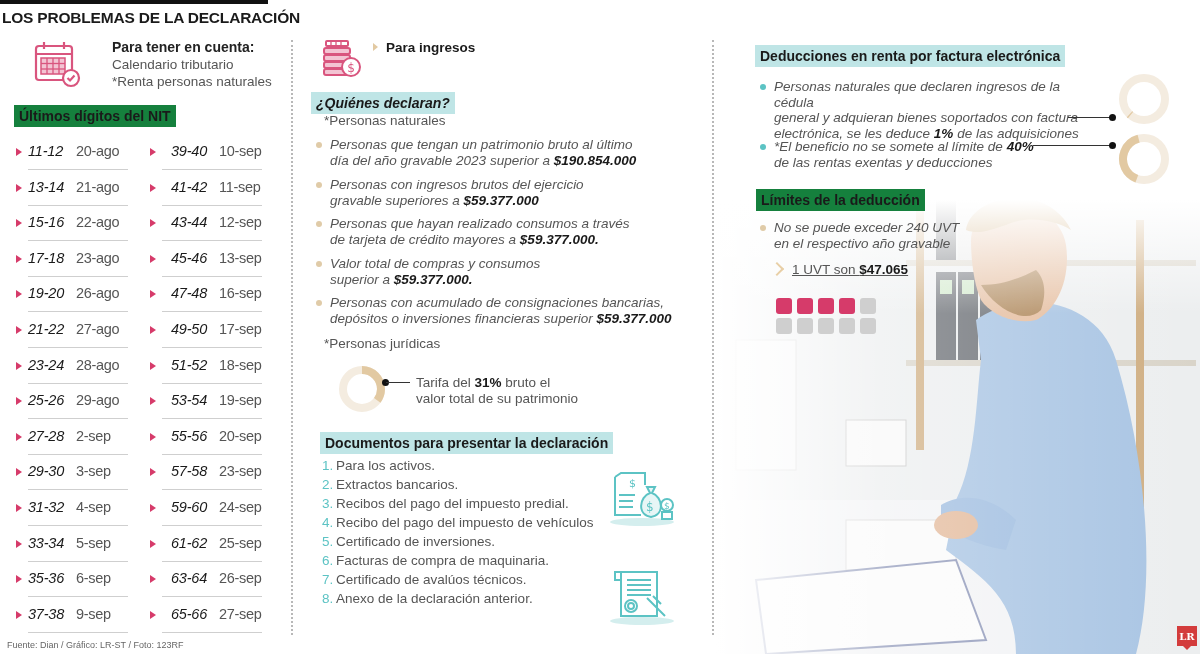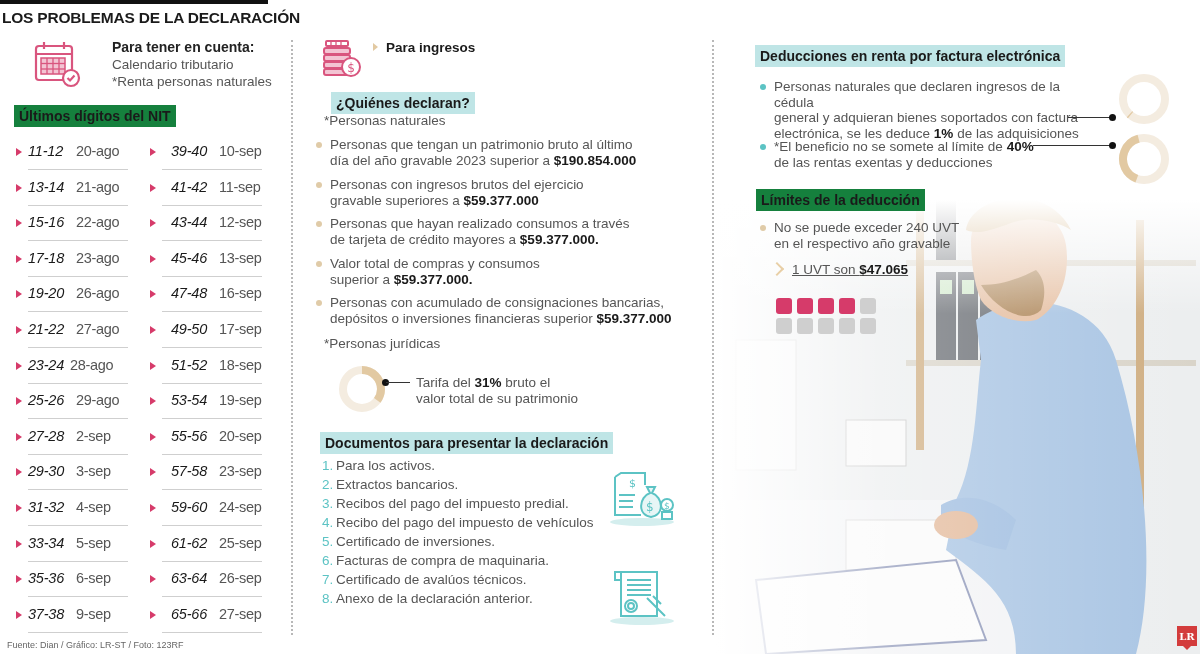--- a/index.html
+++ b/index.html
@@ -32,21 +32,21 @@
 
   
   .money-icon { position: absolute; left: 322px; top: 38px; width: 40px; height: 40px; }
   .ingresos { position: absolute; left: 373px; top: 40px; }
   .ingresos .h { font-size: 13.5px; font-weight: 700; color: #1a1a1a; line-height: 15px; }
   .ingresos .h .arr { display: inline-block; width: 0; height: 0; border-top: 4px solid transparent; border-bottom: 4px solid transparent; border-left: 5px solid #e2c9a2; margin-right: 8px; vertical-align: 1px; }
   .ingresos .t { font-size: 13.5px; color: #555; line-height: 16px; padding-left: 13px; }
 
   .sub { position: absolute; font-size: 13.5px; color: #555; }
   .bullets { position: absolute; left: 316px; width: 390px; }
-  .bullet { position: absolute; left: 0; font-size: 13.5px; color: #555; line-height: 15.5px; padding-left: 14px; width: 390px; }
+  .bullet { position: absolute; left: 0; font-size: 13.5px; color: #555; line-height: 15.5px; padding-left: 14px; width: 390px; font-style: italic; }
   .bullet::before { content: ""; position: absolute; left: 0; top: 5px; width: 6px; height: 6px; border-radius: 50%; background: #e0cba8; }
   .bullet.tealdot::before { background: #5cc3c4; }
   .bullet b { color: #1a1a1a; }
 
   .donut { position: absolute; }
   .connector { position: absolute; height: 1px; background: #333; }
   .dot { position: absolute; width: 7px; height: 7px; border-radius: 50%; background: #111; }
 
   .tarifa { position: absolute; left: 416px; top: 375px; font-size: 13.5px; color: #555; line-height: 16px; }
   .tarifa b { color: #1a1a1a; }
@@ -133,21 +133,21 @@
     </div>
     <div class="nit-row" style="top: 178px; left: 0px; width: 120px;">
       <span class="tri" style="left:2px"></span>
       <span class="dig" style="left:14px">21-22</span>
       <span class="date" style="left:62px">27-ago</span>
       <span class="line" style="left:14px;width:100px"></span>
     </div>
     <div class="nit-row" style="top: 213.6px; left: 0px; width: 120px;">
       <span class="tri" style="left:2px"></span>
       <span class="dig" style="left:14px">23-24</span>
-      <span class="date" style="left:56px">28-ago</span>
+      <span class="date" style="left:62px">28-ago</span>
       <span class="line" style="left:14px;width:100px"></span>
     </div>
     <div class="nit-row" style="top: 249.2px; left: 0px; width: 120px;">
       <span class="tri" style="left:2px"></span>
       <span class="dig" style="left:14px">25-26</span>
       <span class="date" style="left:62px">29-ago</span>
       <span class="line" style="left:14px;width:100px"></span>
     </div>
     <div class="nit-row" style="top: 284.8px; left: 0px; width: 120px;">
       <span class="tri" style="left:2px"></span>
@@ -282,21 +282,21 @@
   <rect x="2" y="17" width="26" height="6" rx="2" fill="#f3c4d3"></rect>
   <rect x="2" y="24" width="26" height="6" rx="2" fill="#f3c4d3"></rect>
   <rect x="2" y="31" width="26" height="6" rx="2" fill="#f3c4d3"></rect>
   <circle cx="29" cy="29" r="9" fill="#fff"></circle>
   <text x="29" y="33.5" text-anchor="middle" font-size="12" fill="#d9557e" stroke="none" font-family="DejaVu Sans, sans-serif">$</text>
 </svg>
 <div class="ingresos">
   <div class="h"><span class="arr"></span><span>Para ingresos</span></div>
 </div>
 
-<div class="tag teal" style="left:331px;top:92px;">¿Quiénes declaran?</div>
+<div class="tag teal" style="left:311px;top:92px;font-style:italic;">¿Quiénes declaran?</div>
 <div class="sub" style="left:324px;top:113px;">*Personas naturales</div>
 
 <div class="bullets" style="top:0;">
   <div class="bullet" style="top:137px;"><span>Personas que tengan un patrimonio bruto al último</span><br><span>día del año gravable 2023 superior a </span><b>$190.854.000</b></div>
   <div class="bullet" style="top:177px;"><span>Personas con ingresos brutos del ejercicio</span><br><span>gravable superiores a </span><b>$59.377.000</b></div>
   <div class="bullet" style="top:216px;"><span>Personas que hayan realizado consumos a través</span><br><span>de tarjeta de crédito mayores a </span><b>$59.377.000.</b></div>
   <div class="bullet" style="top:256px;"><span>Valor total de compras y consumos</span><br><span>superior a </span><b>$59.377.000.</b></div>
   <div class="bullet" style="top:295px;"><span>Personas con acumulado de consignaciones bancarias,</span><br><span>depósitos o inversiones financieras superior </span><b>$59.377.000</b></div>
 </div>
 

